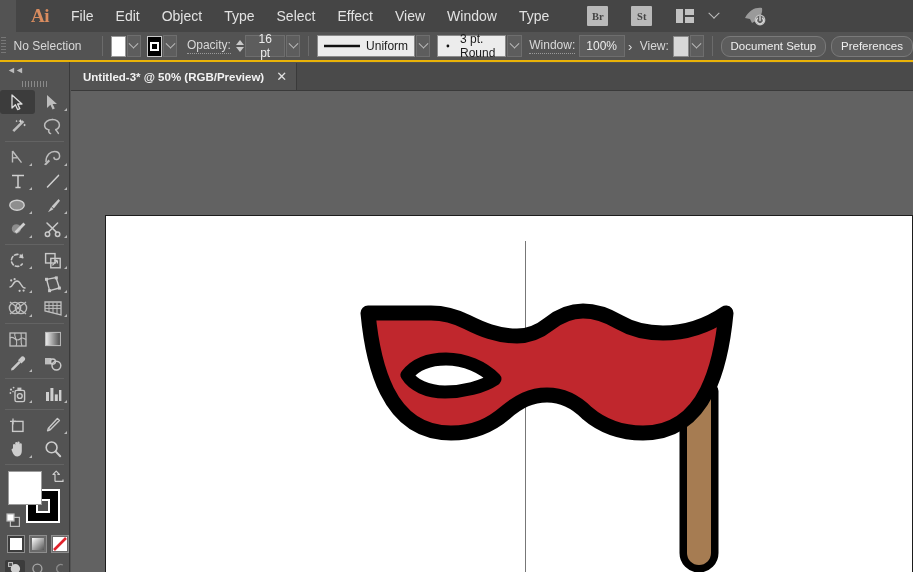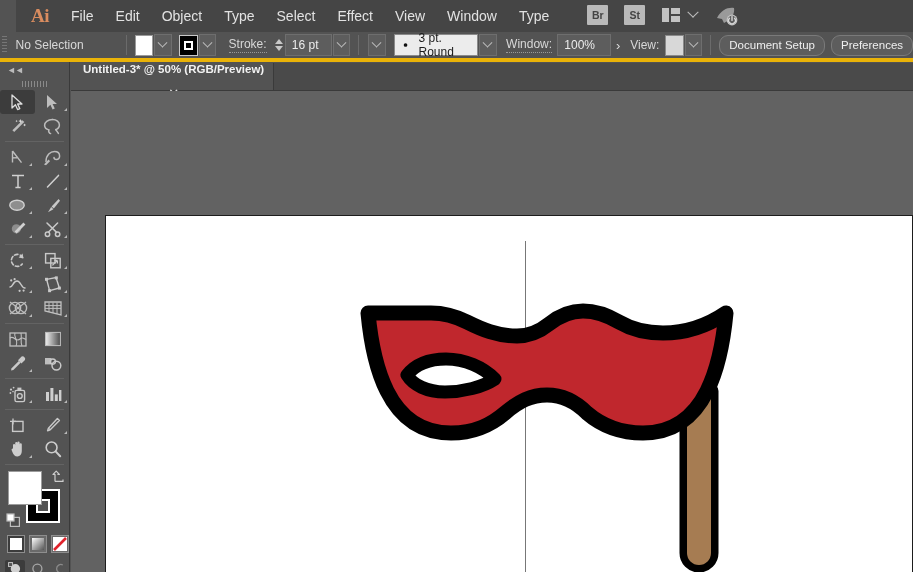--- a/index.html
+++ b/index.html
@@ -46,23 +46,24 @@
   }
   .menu-item {
     padding: 5px 11px;
     font-size: 14px;
     color: #e2e2e2;
     white-space: nowrap;
     line-height: 1;
   }
   .menubar-right {
     display: flex;
-    align-items: flex-start;
+    align-items: center;
     margin-left: 20px;
-    gap: 2px;
+    gap: 9px;
+    font-family: Liberation Serif, serif;
   }
   .app-chip {
     width: 21px; height: 20px;
     background: #b9b9b9;
     color: #444;
     font-size: 10.5px;
     font-weight: bold;
     display: flex;
     align-items: center;
     justify-content: center;
@@ -83,21 +84,21 @@
   }
   .chev-box { width: 18px; height:20px; display:flex; align-items:center; justify-content:center;}
   .rocket { margin-left: 10px; width: 26px; height: 22px; display:flex; align-items:center; justify-content:center;}
 
   
   .controlbar {
     position: absolute;
     left: 0; top: 32px;
     width: 913px; height: 30px;
     background: #535353;
-    border-bottom: 4px solid #eab308;
+    border-bottom: 2px solid #eab308;
     display: flex;
     align-items: center;
     box-sizing: border-box;
   }
   .grip {
     width: 11px; height: 30px;
     display: flex; align-items: center; justify-content: center;
   }
   .grip i {
     display:block; width: 5px; height: 18px;
@@ -213,21 +214,20 @@
     box-sizing: border-box;
   }
   .doc-tab {
     height: 27px;
     background: #535353;
     border-right: 1px solid #3a3a3a;
     display: flex; align-items: center;
     padding: 0 9px 0 12px;
     gap: 12px;
     box-sizing: border-box;
-    flex-direction: column;
   }
   .doc-tab-title {
     font-size: 11.5px;
     color: #f2f2f2;
     font-weight: bold;
     white-space: nowrap;
   }
   .doc-tab-close {
     font-size: 13px;
     color: #e2e2e2;
@@ -449,35 +449,41 @@
 
     <div class="swatch-stroke">
         <i></i>
       </div>
     <div class="dd-btn">
         <i class="chev"></i>
       </div>
 
     <div style="width:14px"></div>
 
-    <div class="cb-label dotted">Stroke:</div>
+    <div class="cb-label dotted">Opacity:</div>
 
     <div style="width:7px"></div>
 
     <div class="stepper">
       <span class="up"></span>
         <span class="dn"></span>
     </div>
     <div class="field" style="width:52px;text-align:center;">16 pt</div>
     <div class="dd-btn">
         <i class="chev"></i>
       </div>
 
     <div class="cb-sep"></div>
 
+    <div class="field-light" style="width:98px;gap:6px;">
+      <svg width="44" height="6" viewBox="0 0 44 6">
+          <rect x="0" y="1.5" width="44" height="3" fill="#111"></rect>
+        </svg>
+      <span>Uniform</span>
+    </div>
     <div class="dd-btn">
         <i class="chev"></i>
       </div>
 
     <div style="width:10px"></div>
 
     <div class="field-light" style="width:94px;gap:10px;padding-left:8px;">
       <svg width="6" height="6" viewBox="0 0 6 6">
           <circle cx="3" cy="3" r="2.2" fill="#111"></circle>
         </svg>

